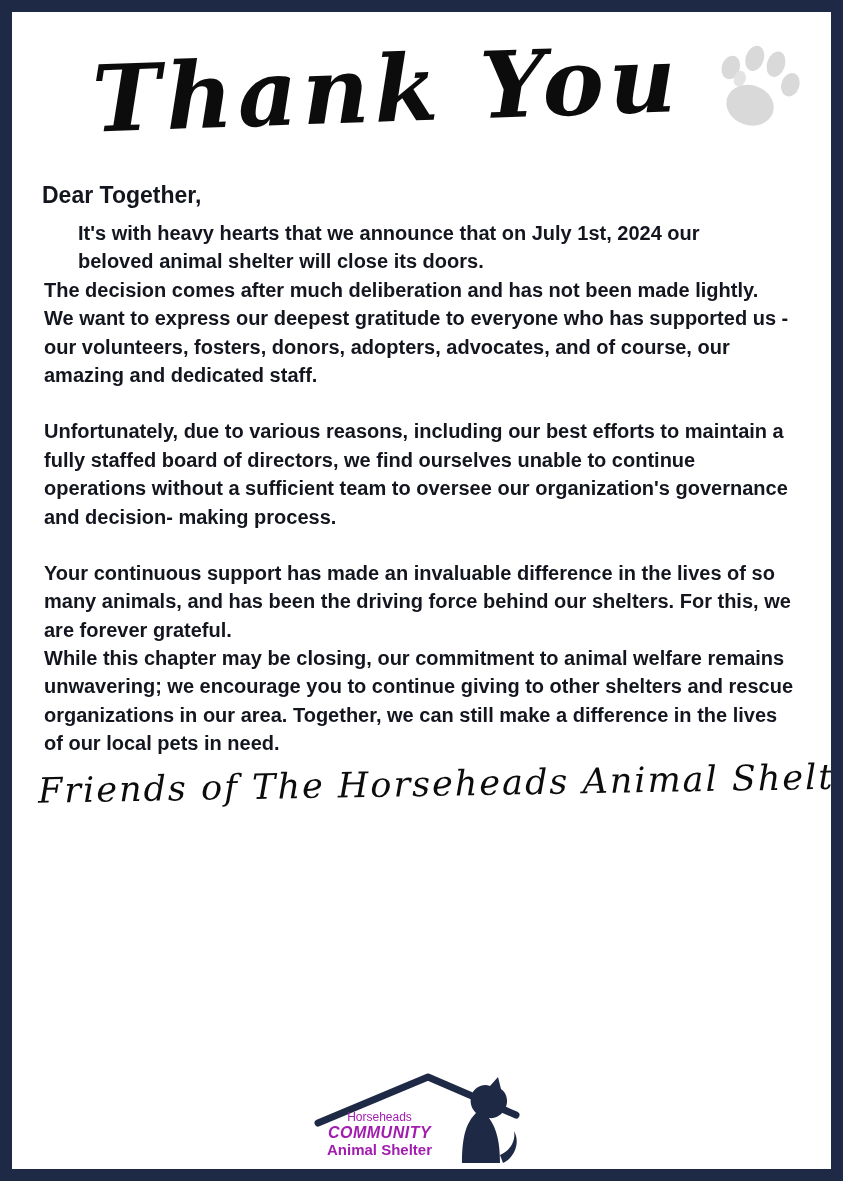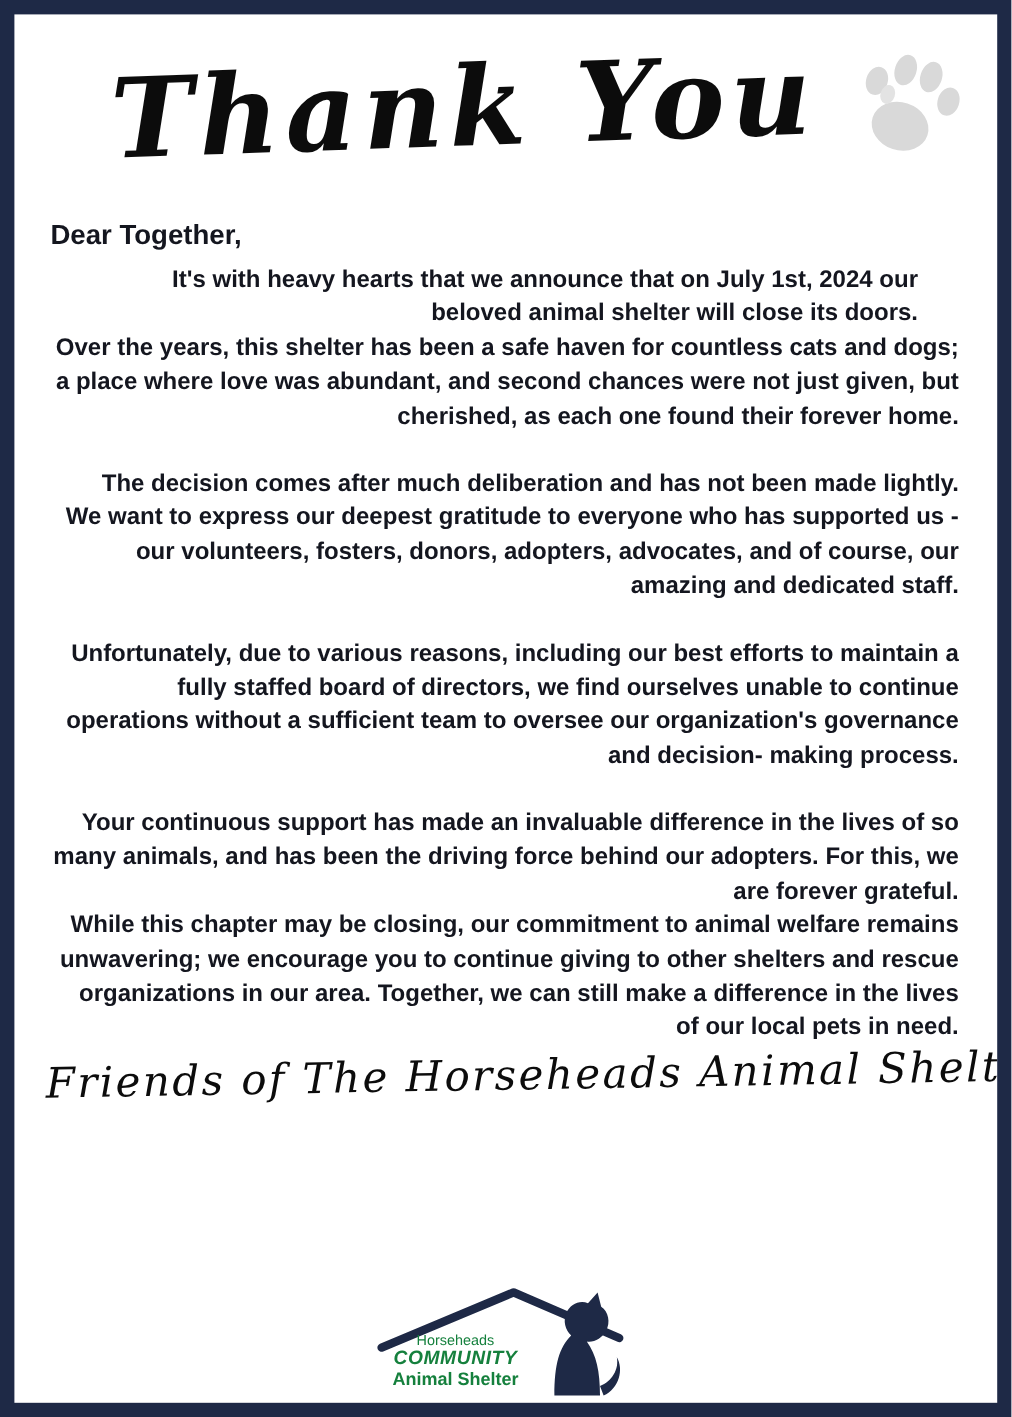--- a/index.html
+++ b/index.html
@@ -49,21 +49,21 @@
   }
   .salutation {
     font-size: 23px;
     font-weight: 700;
     text-align: left;
     margin: 2px 0 10px 4px;
   }
   .para {
     font-size: 20px;
     font-weight: 700;
-    text-align: right;
+    text-align: left;
     line-height: 1.42;
     margin: 0 0 0 0;
     padding: 0 6px;
   }
   .para.gap-after {
     margin-bottom: 28px;
   }
   .para.narrow {
     padding: 0 40px;
   }
@@ -97,21 +97,21 @@
     position: absolute;
     left: 0;
     top: 0;
   }
   .logo-text {
     position: absolute;
     left: 2px;
     top: 40px;
     width: 152px;
     text-align: center;
-    color: #15803d;
+    color: #a21caf;
     line-height: 1.1;
   }
   .logo-line1 { font-size: 12px; font-weight: 400; }
   .logo-line2 { font-size: 16px; font-weight: 800; letter-spacing: 0.5px; font-style: italic; }
   .logo-line3 { font-size: 15px; font-weight: 700; }
 </style>
 </head>
 <body>
 
 <div class="page">
@@ -125,25 +125,24 @@
       <ellipse cx="60" cy="19" rx="9" ry="13" fill="#d9d9d9"></ellipse>
       <ellipse cx="80" cy="34" rx="9" ry="12" fill="#d9d9d9"></ellipse>
       <ellipse cx="30" cy="44" rx="6" ry="8" fill="#e3e3e3"></ellipse>
     </svg>
   </div>
 
   <div class="letter">
     <div class="salutation">Dear Together,</div>
 
     <p class="para narrow">It's with heavy hearts that we announce that on July 1st, 2024 our beloved animal shelter will close its doors.</p>
-    <p class="para gap-after">Over the years, this shelter has been a safe haven for countless cats and dogs; a place where love was abundant, and second chances were not just given, but cherished, as each one found their forever home.</p>
     <p class="para">The decision comes after much deliberation and has not been made lightly.</p>
     <p class="para gap-after">We want to express our deepest gratitude to everyone who has supported us - our volunteers, fosters, donors, adopters, advocates, and of course, our amazing and dedicated staff.</p>
     <p class="para gap-after">Unfortunately, due to various reasons, including our best efforts to maintain a fully staffed board of directors, we find ourselves unable to continue operations without a sufficient team to oversee our organization's governance and decision- making process.</p>
-    <p class="para">Your continuous support has made an invaluable difference in the lives of so many animals, and has been the driving force behind our adopters. For this, we are forever grateful.</p>
+    <p class="para">Your continuous support has made an invaluable difference in the lives of so many animals, and has been the driving force behind our shelters. For this, we are forever grateful.</p>
     <p class="para">While this chapter may be closing, our commitment to animal welfare remains unwavering; we encourage you to continue giving to other shelters and rescue organizations in our area. Together, we can still make a difference in the lives of our local pets in need.</p>
 
     <div class="signature">Friends of The Horseheads Animal Shelter</div>
   </div>
 
   <div class="logo-wrap">
     <svg class="logo-svg" viewBox="0 0 240 96" width="240" height="96" aria-hidden="true">
 
       <path d="M16 52 L126 6 L214 44" fill="none" stroke="#1e2946" stroke-width="7" stroke-linecap="round" stroke-linejoin="round"></path>
 

